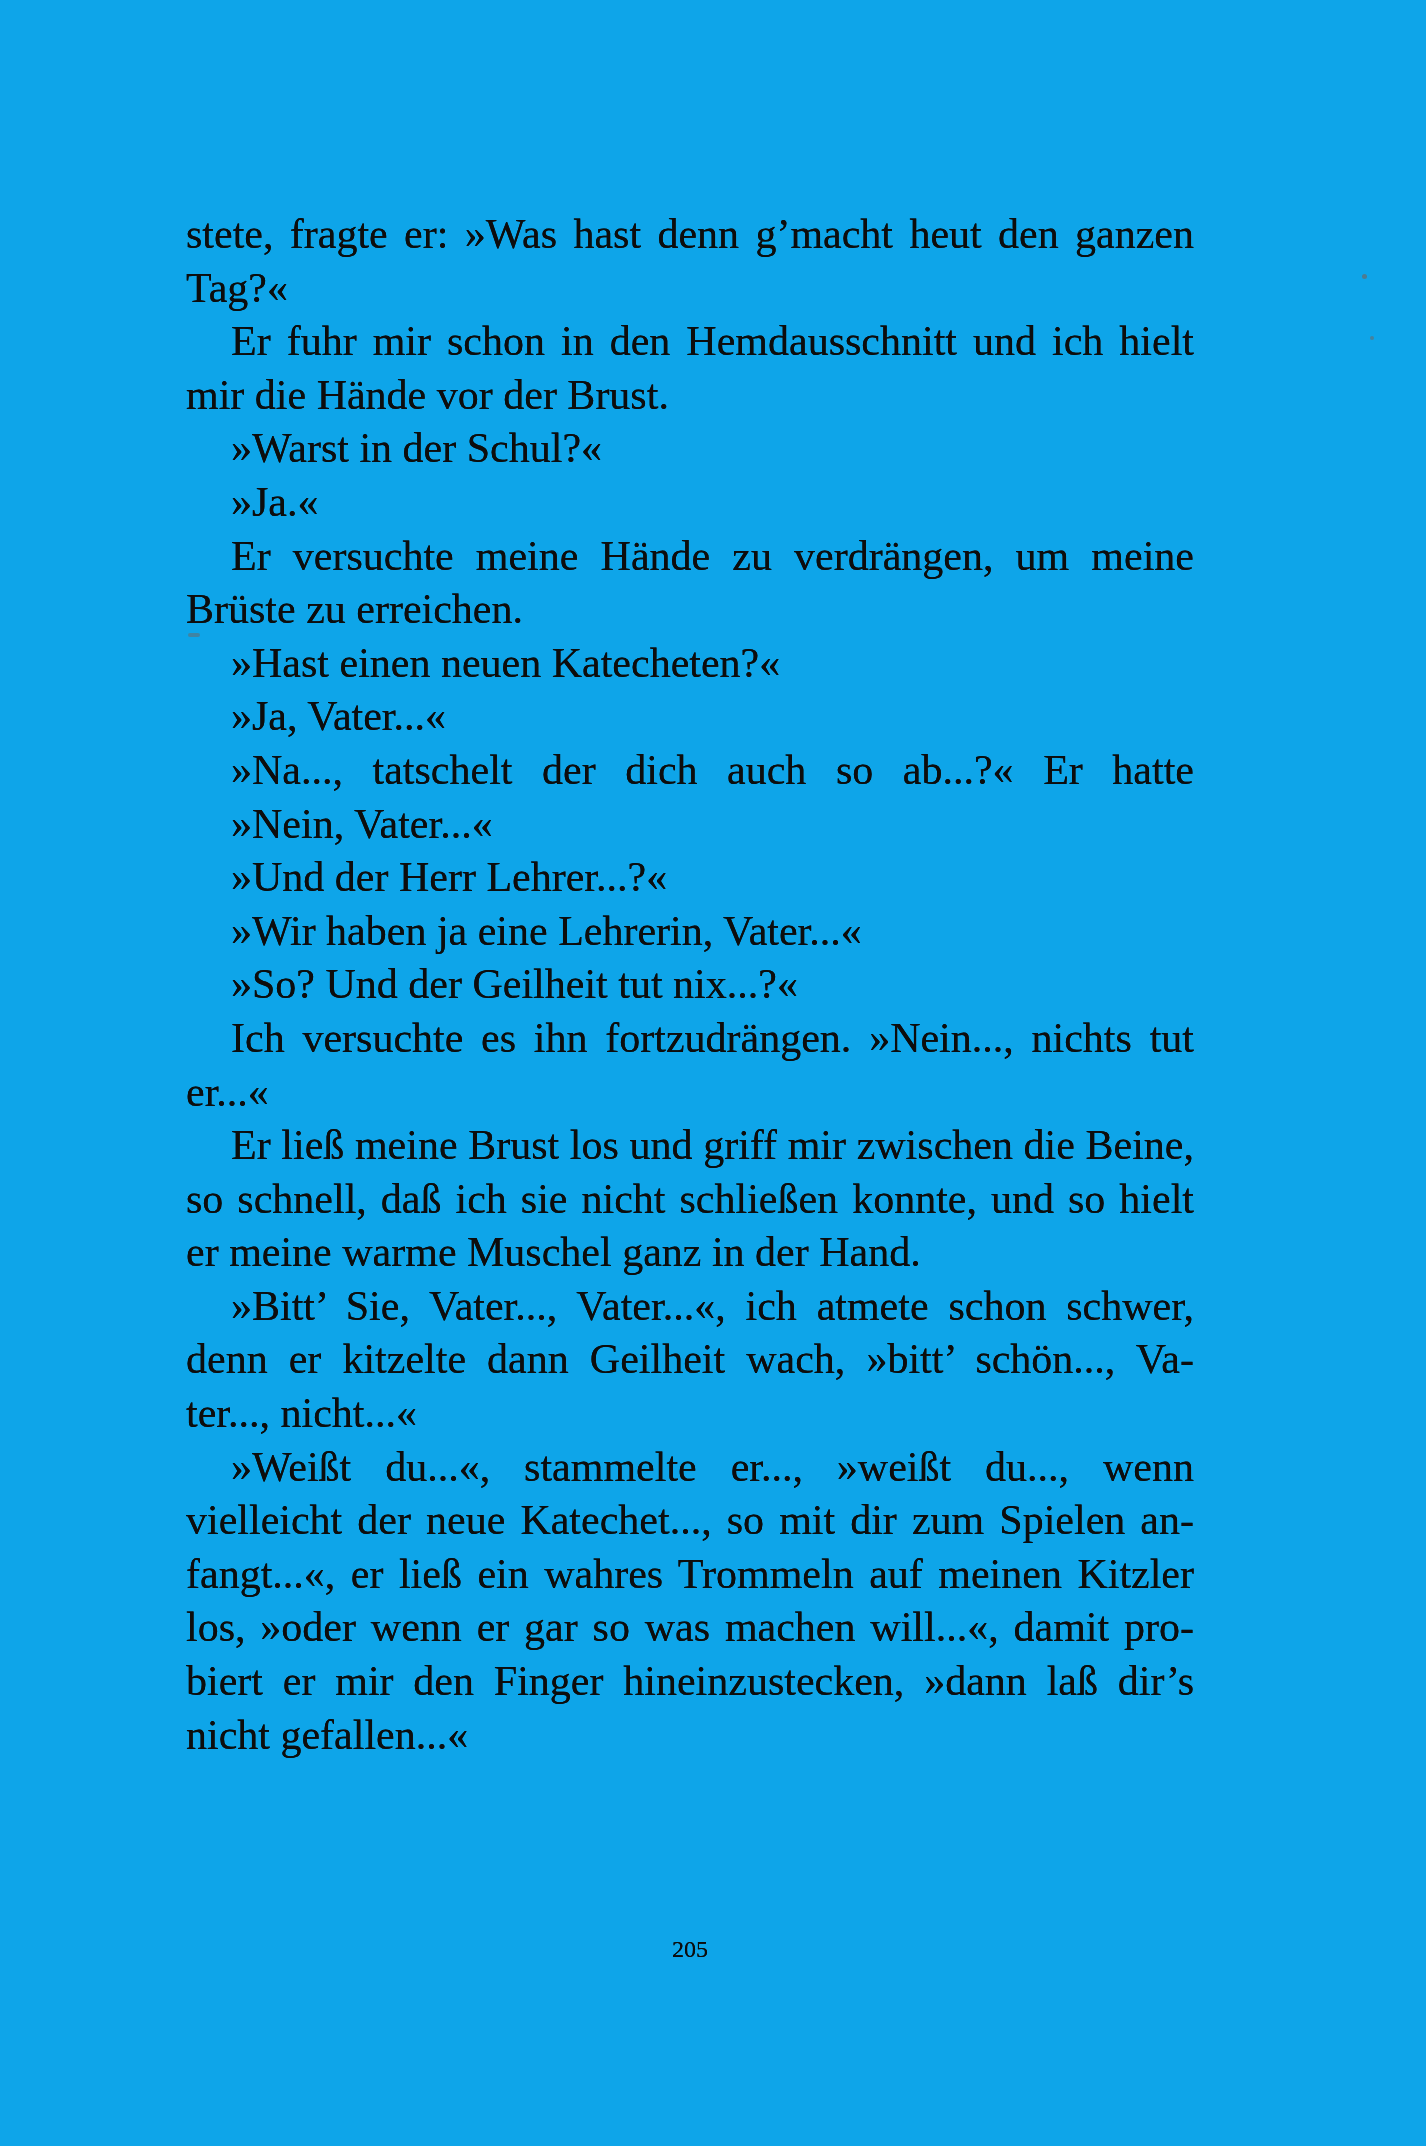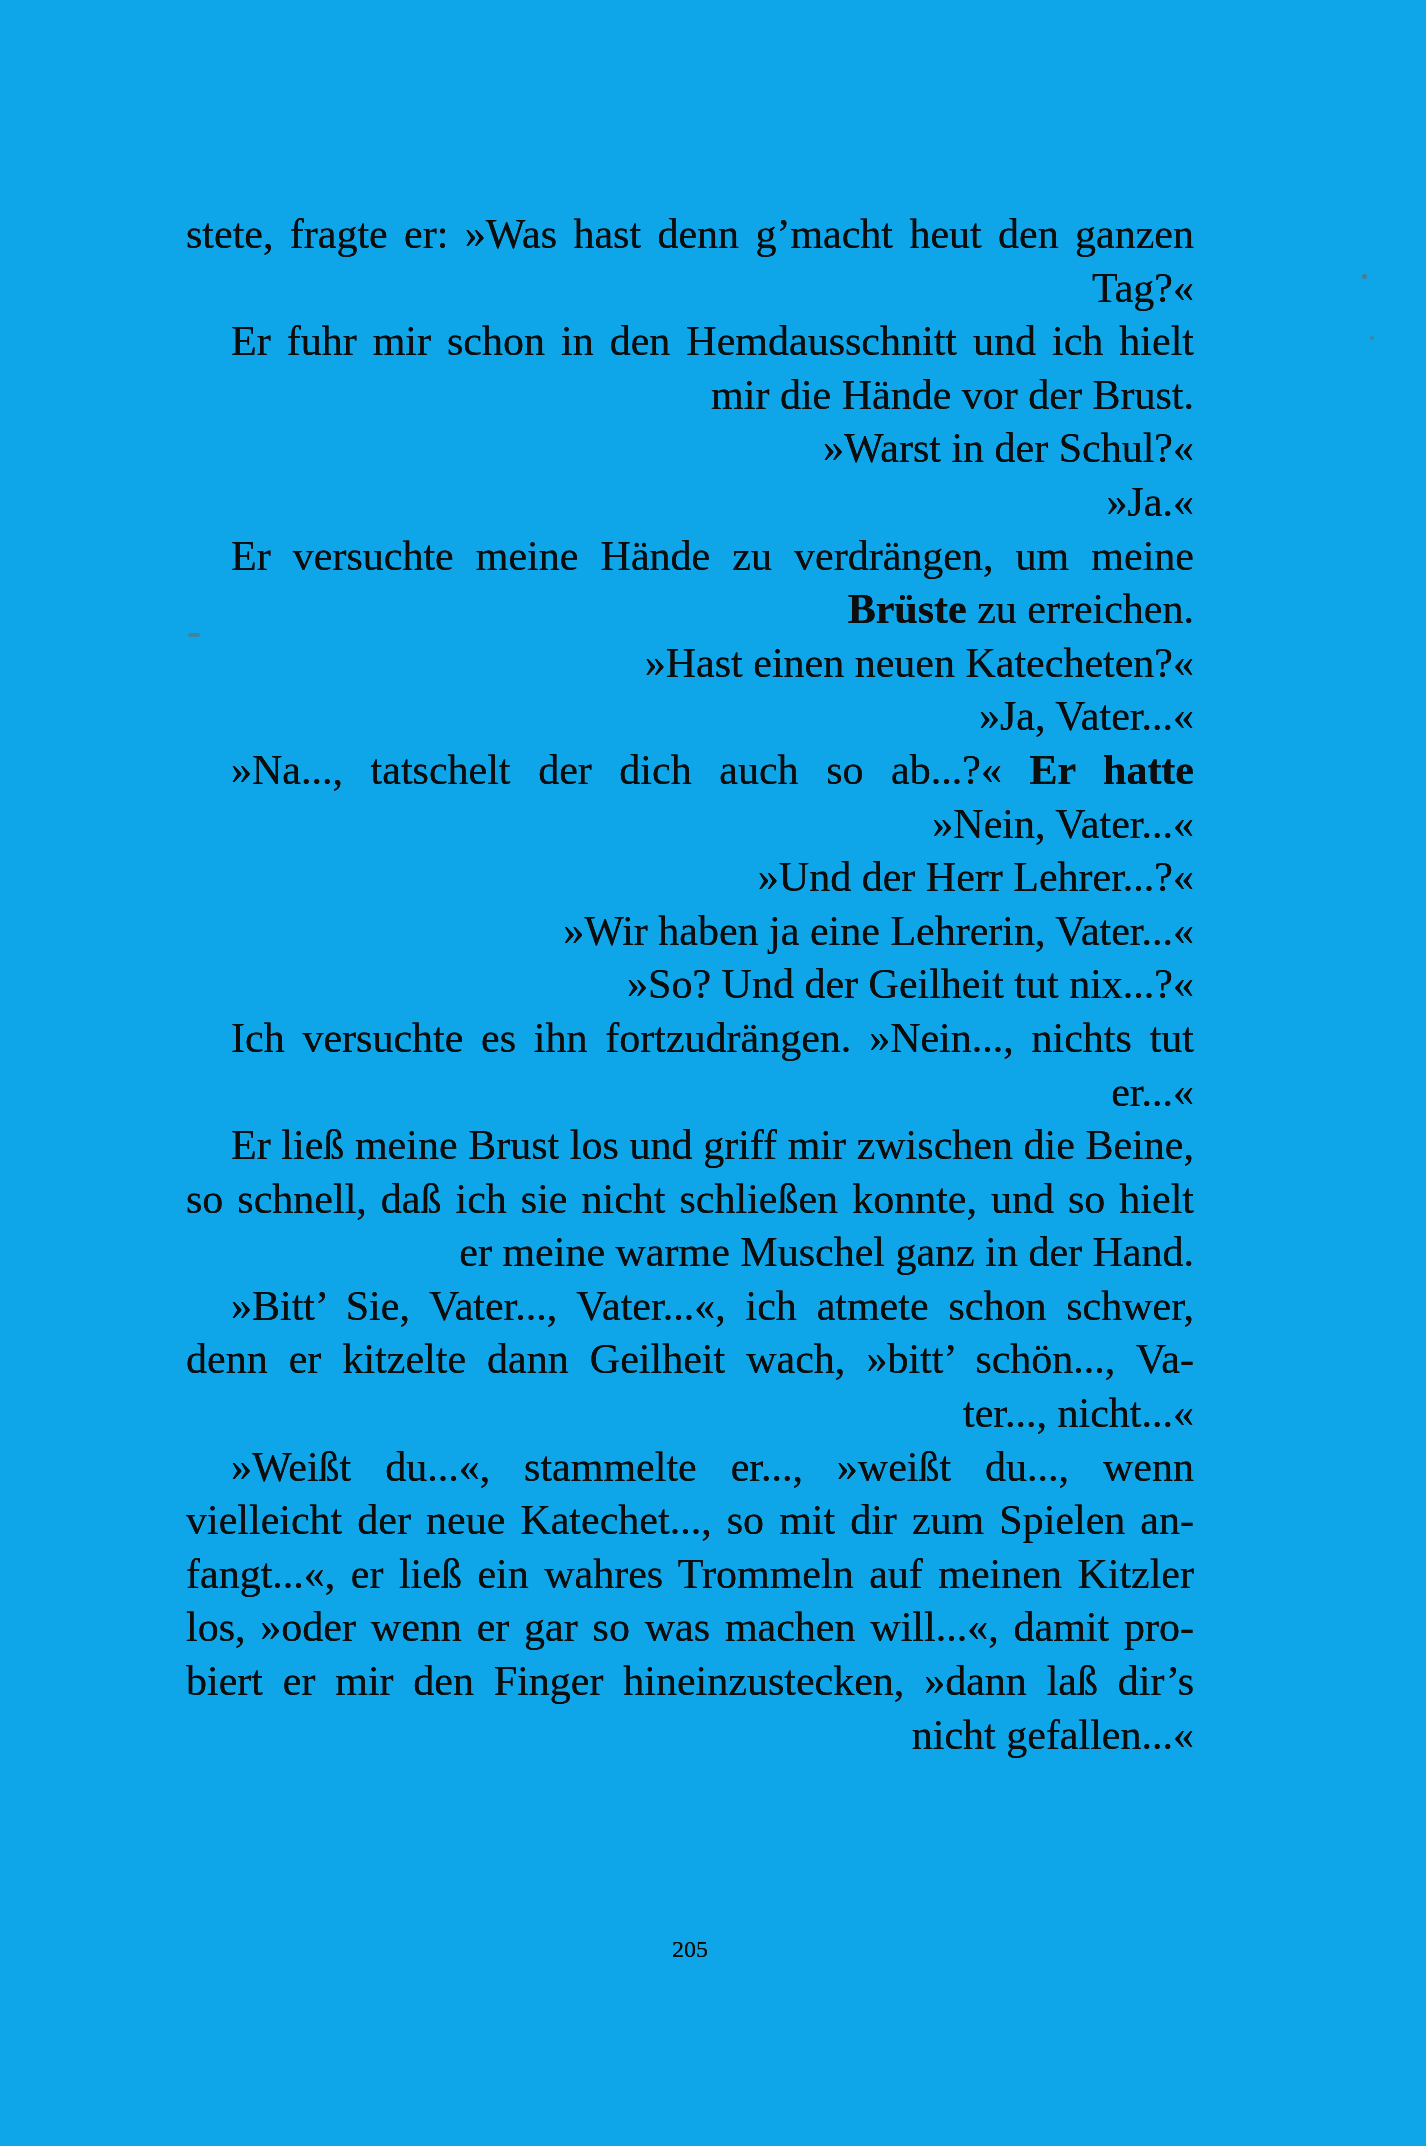--- a/index.html
+++ b/index.html
@@ -19,34 +19,34 @@
     position: absolute;
     left: 186px;
     top: 208px;
     width: 1008px;
     color: #0d0d0d;
   }
   .line {
     font-size: 42px;
     line-height: 53.6px;
     height: 53.6px;
-    text-align: right;
+    text-align: left;
     white-space: normal;
     text-shadow: 0 0 0.6px currentColor; 
   }
   .line.justify {
     text-align: justify;
     text-align-last: justify;
   }
   .line.indent {
     padding-left: 45px;
     box-sizing: border-box;
   }
   .line .bold {
-    font-weight: bold;
+    font-weight: normal;
   }
   #page-number {
     position: absolute;
     left: 186px;
     top: 1936px;
     width: 1008px;
     text-align: center;
     font-size: 24px;
     color: #0d0d0d;
     text-shadow: 0 0 0.5px currentColor;

